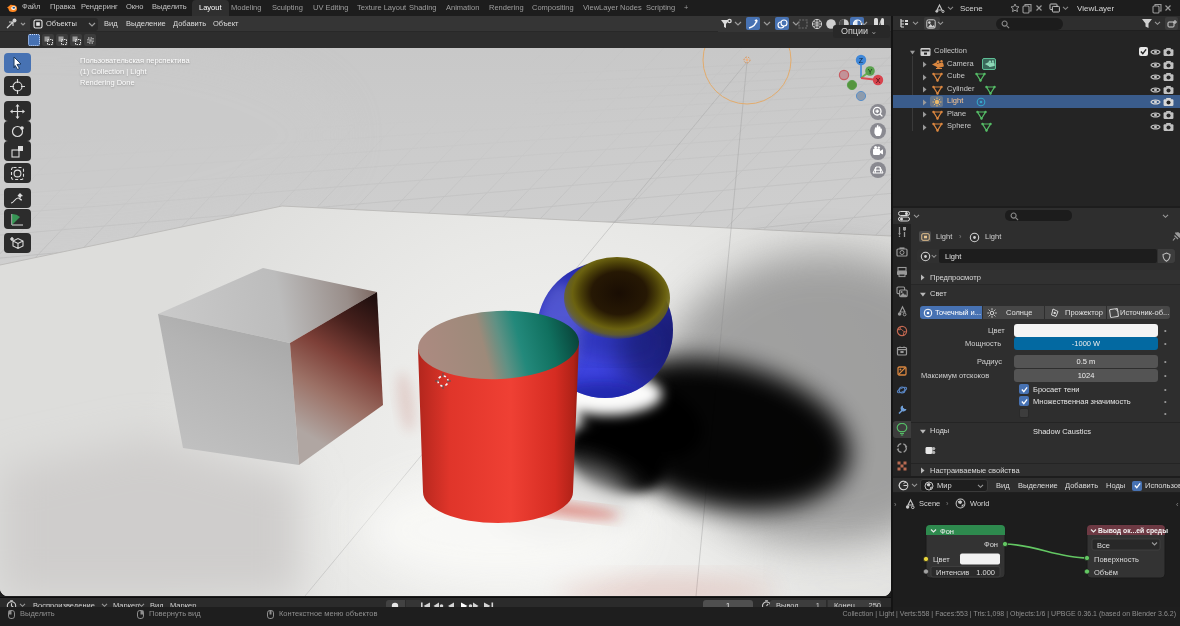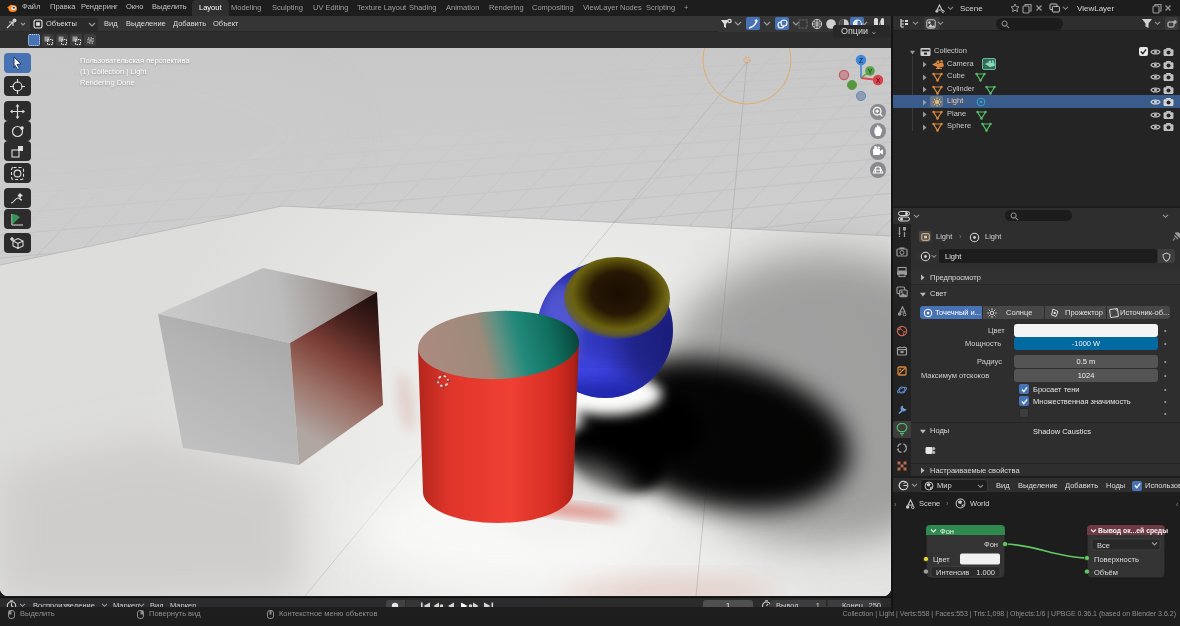--- a/index.html
+++ b/index.html
@@ -1073,21 +1073,21 @@
         <path d="M64 0.5 70.5 4 64 7.5Z"></path>
           <rect x="71.5" y="0.5" width="1.6" height="7"></rect>
       </g>
     </svg>
     <span class="abs" style="left:703px;top:1.5px;width:50px;height:12px;background:#4f4f4f;border-radius:3px;text-align:center;line-height:12px;color:#f0f0f0">1</span>
     <svg class="abs" style="left:761px;top:2px" width="11" height="11" viewBox="0 0 12 12">
         <circle cx="6" cy="6.5" r="4.4" fill="none" stroke="#c8c8c8" stroke-width="1.2"></circle>
         <path stroke="#c8c8c8" stroke-width="1.2" d="M6 6.5 7.8 4.2M4.5 1h3M9.5 2.5l1 1"></path>
       </svg>
     <span class="abs" style="left:770px;top:1.5px;width:56px;height:12px;background:#3d3d3d;border-radius:3px 0 0 3px;line-height:12px"><i style="font-style:normal;padding-left:6px">Вывод</i><i style="font-style:normal;float:right;padding-right:6px">1</i></span>
-    <span class="abs" style="left:827px;top:1.5px;width:54px;height:12px;background:#3d3d3d;border-radius:0 3px 3px 0;line-height:12px;border-left:1px solid #303030"><i style="font-style:normal;padding-left:14px">Конец</i><i style="font-style:normal;float:right;">250</i></span>
+    <span class="abs" style="left:827px;top:1.5px;width:54px;height:12px;background:#3d3d3d;border-radius:0 3px 3px 0;line-height:12px;border-left:1px solid #303030"><i style="font-style:normal;padding-left:6px">Конец</i><i style="font-style:normal;float:right;">250</i></span>
   </div>
 
   <div id="statusbar" class="abs">
     <svg class="abs" style="left:8px;top:2.5px" width="7" height="9" viewBox="0 0 7 9">
         <rect x="0.5" y="0.5" width="6" height="8" rx="2.4" fill="none" stroke="#8f8f8f"></rect>
         <rect x="0.5" y="0.5" width="3" height="4" fill="#8f8f8f"></rect>
       </svg>
     <span class="abs" style="left:20px;top:2px">Выделить</span>
     <svg class="abs" style="left:137px;top:2.5px" width="7" height="9" viewBox="0 0 7 9">
         <rect x="0.5" y="0.5" width="6" height="8" rx="2.4" fill="none" stroke="#8f8f8f"></rect>

